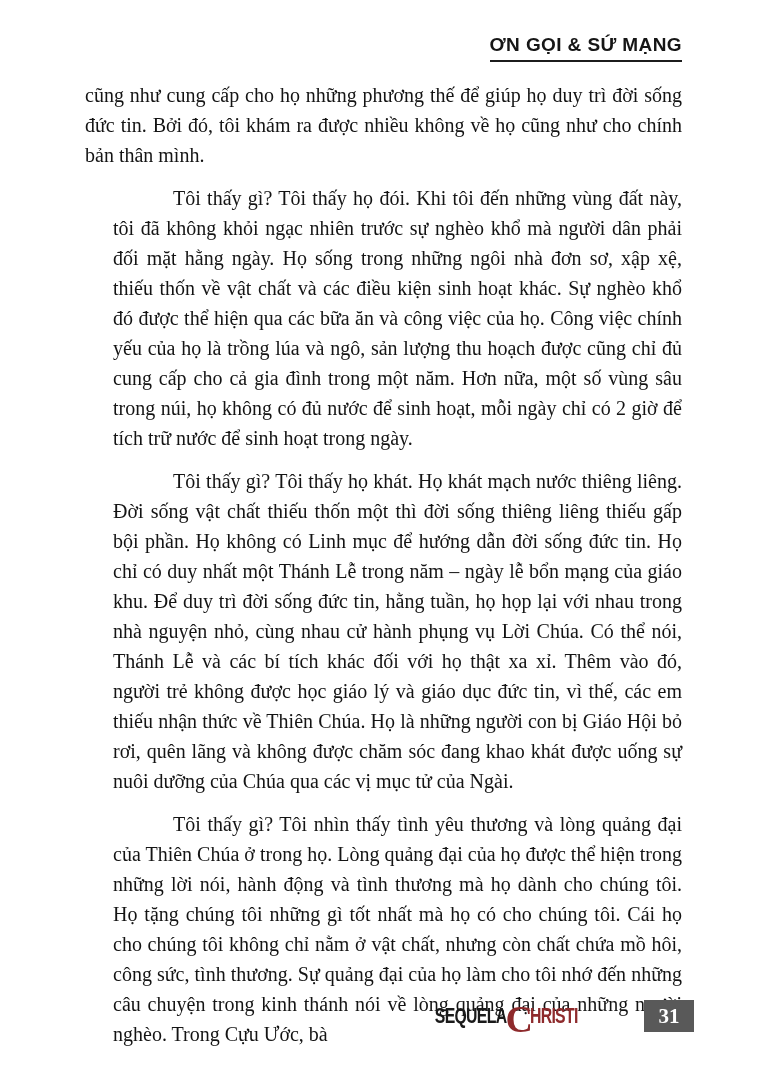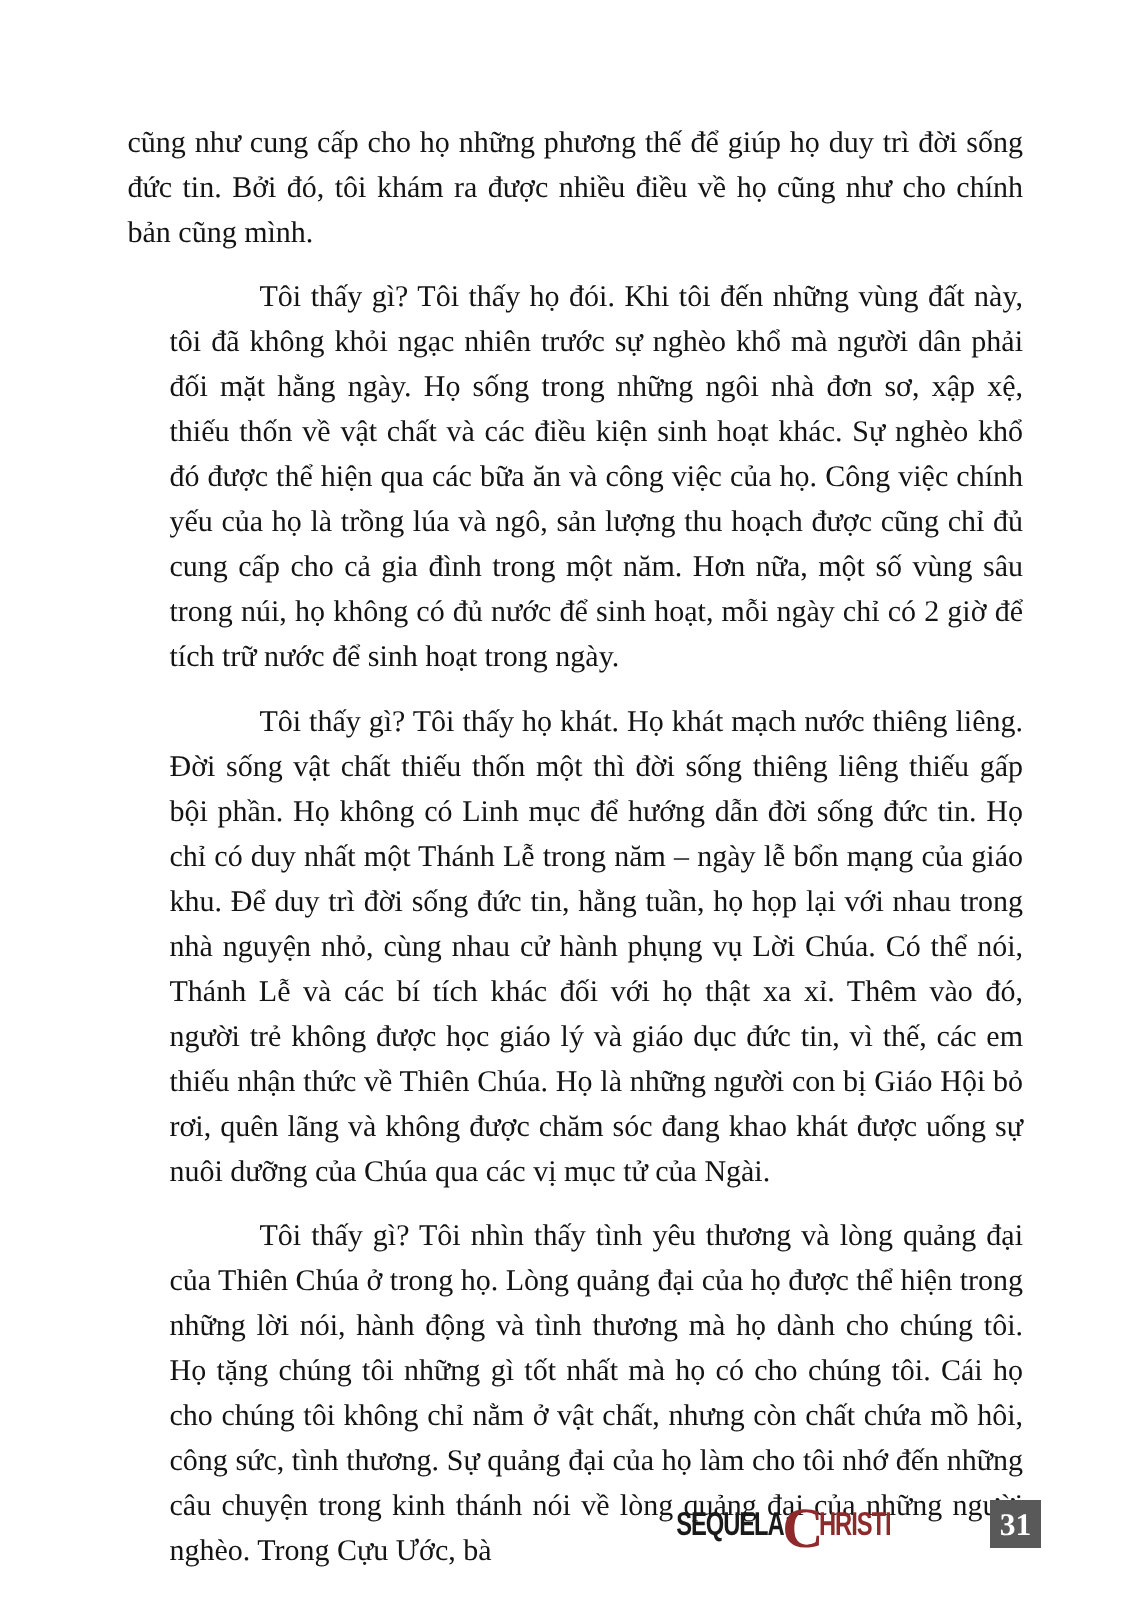--- a/index.html
+++ b/index.html
@@ -92,40 +92,43 @@
   .logo-hristi {
     display: inline-block;
     font-size: 22px;
     letter-spacing: -1px;
     transform: scaleX(0.72);
     transform-origin: left center;
     color: var(--logo-maroon, #8e2a2c);
   }
   .page-num-box {
     margin-left: 12px;
-    width: 34px;
+    width: 50px;
     height: 32px;
     background: var(--pagenum-bg, #595959);
     color: #ffffff;
     font-family: "Liberation Serif", serif;
     font-weight: bold;
     font-size: 21px;
     display: flex;
     align-items: center;
     justify-content: center;
   }
 </style>
 </head>
 <body>
 
 <div class="page">
 
+  <div class="header">
+    <span class="header-title">ƠN GỌI &amp; SỨ MẠNG</span>
+  </div>
 
   <div class="content">
-    <p>cũng như cung cấp cho họ những phương thế để giúp họ duy trì đời sống đức tin. Bởi đó, tôi khám ra được nhiều điều về họ cũng như cho chính bản cũng mình.</p>
+    <p>cũng như cung cấp cho họ những phương thế để giúp họ duy trì đời sống đức tin. Bởi đó, tôi khám ra được nhiều không về họ cũng như cho chính bản thân mình.</p>
     <p class="indent">Tôi thấy gì? Tôi thấy họ đói. Khi tôi đến những vùng đất này, tôi đã không khỏi ngạc nhiên trước sự nghèo khổ mà người dân phải đối mặt hằng ngày. Họ sống trong những ngôi nhà đơn sơ, xập xệ, thiếu thốn về vật chất và các điều kiện sinh hoạt khác. Sự nghèo khổ đó được thể hiện qua các bữa ăn và công việc của họ. Công việc chính yếu của họ là trồng lúa và ngô, sản lượng thu hoạch được cũng chỉ đủ cung cấp cho cả gia đình trong một năm. Hơn nữa, một số vùng sâu trong núi, họ không có đủ nước để sinh hoạt, mỗi ngày chỉ có 2 giờ để tích trữ nước để sinh hoạt trong ngày.</p>
     <p class="indent">Tôi thấy gì? Tôi thấy họ khát. Họ khát mạch nước thiêng liêng. Đời sống vật chất thiếu thốn một thì đời sống thiêng liêng thiếu gấp bội phần. Họ không có Linh mục để hướng dẫn đời sống đức tin. Họ chỉ có duy nhất một Thánh Lễ trong năm – ngày lễ bổn mạng của giáo khu. Để duy trì đời sống đức tin, hằng tuần, họ họp lại với nhau trong nhà nguyện nhỏ, cùng nhau cử hành phụng vụ Lời Chúa. Có thể nói, Thánh Lễ và các bí tích khác đối với họ thật xa xỉ. Thêm vào đó, người trẻ không được học giáo lý và giáo dục đức tin, vì thế, các em thiếu nhận thức về Thiên Chúa. Họ là những người con bị Giáo Hội bỏ rơi, quên lãng và không được chăm sóc đang khao khát được uống sự nuôi dưỡng của Chúa qua các vị mục tử của Ngài.</p>
     <p class="indent">Tôi thấy gì? Tôi nhìn thấy tình yêu thương và lòng quảng đại của Thiên Chúa ở trong họ. Lòng quảng đại của họ được thể hiện trong những lời nói, hành động và tình thương mà họ dành cho chúng tôi. Họ tặng chúng tôi những gì tốt nhất mà họ có cho chúng tôi. Cái họ cho chúng tôi không chỉ nằm ở vật chất, nhưng còn chất chứa mồ hôi, công sức, tình thương. Sự quảng đại của họ làm cho tôi nhớ đến những câu chuyện trong kinh thánh nói về lòng quảng đại của những người nghèo. Trong Cựu Ước, bà</p>
   </div>
 
   <div class="footer">
     <span class="logo">
       <span class="logo-sequela">SEQUELA</span>
       <span class="logo-c">C</span>
       <span class="logo-hristi">HRISTI</span>

